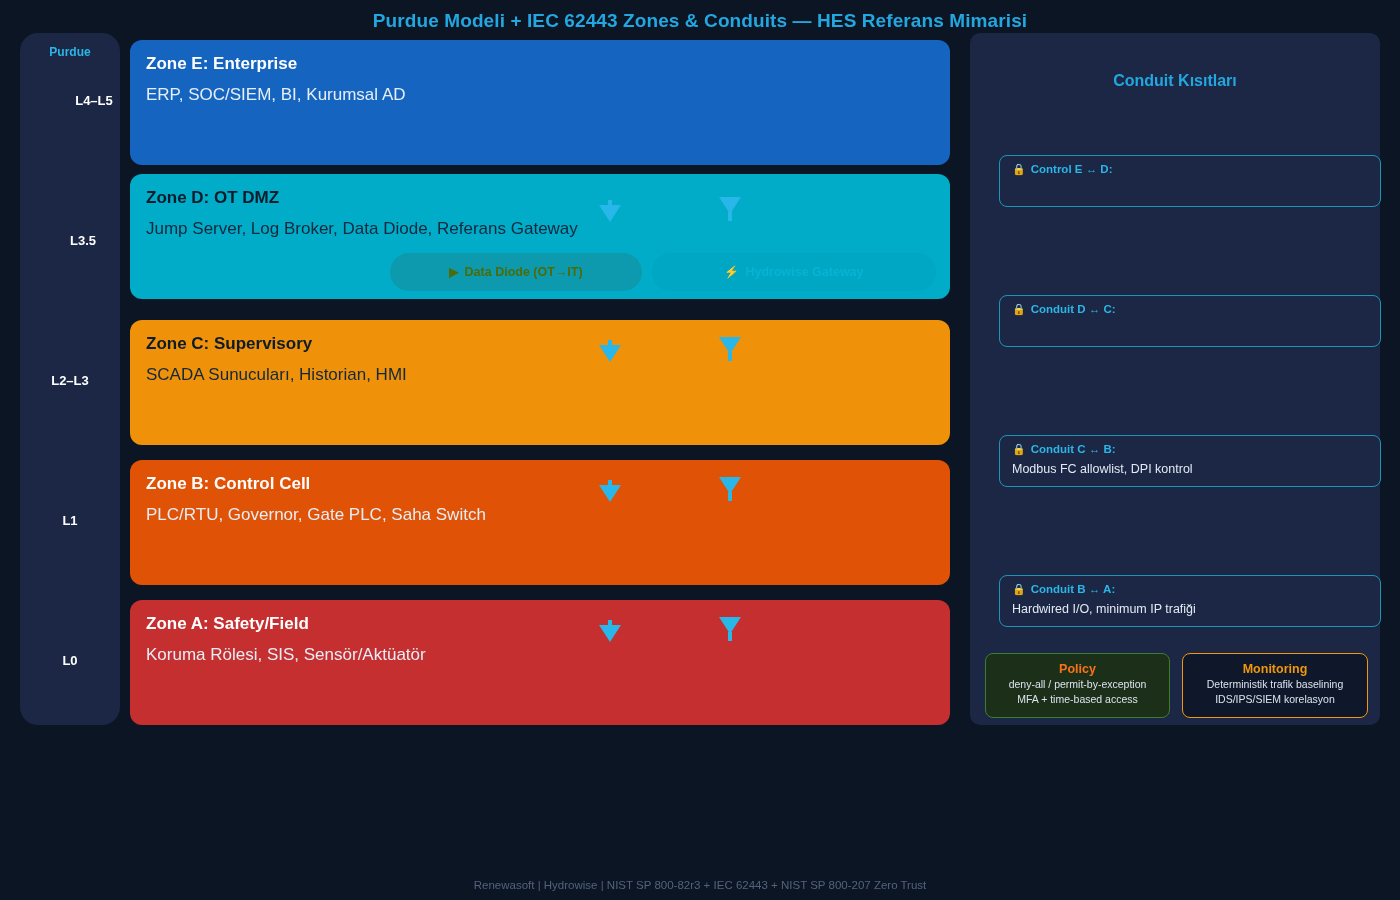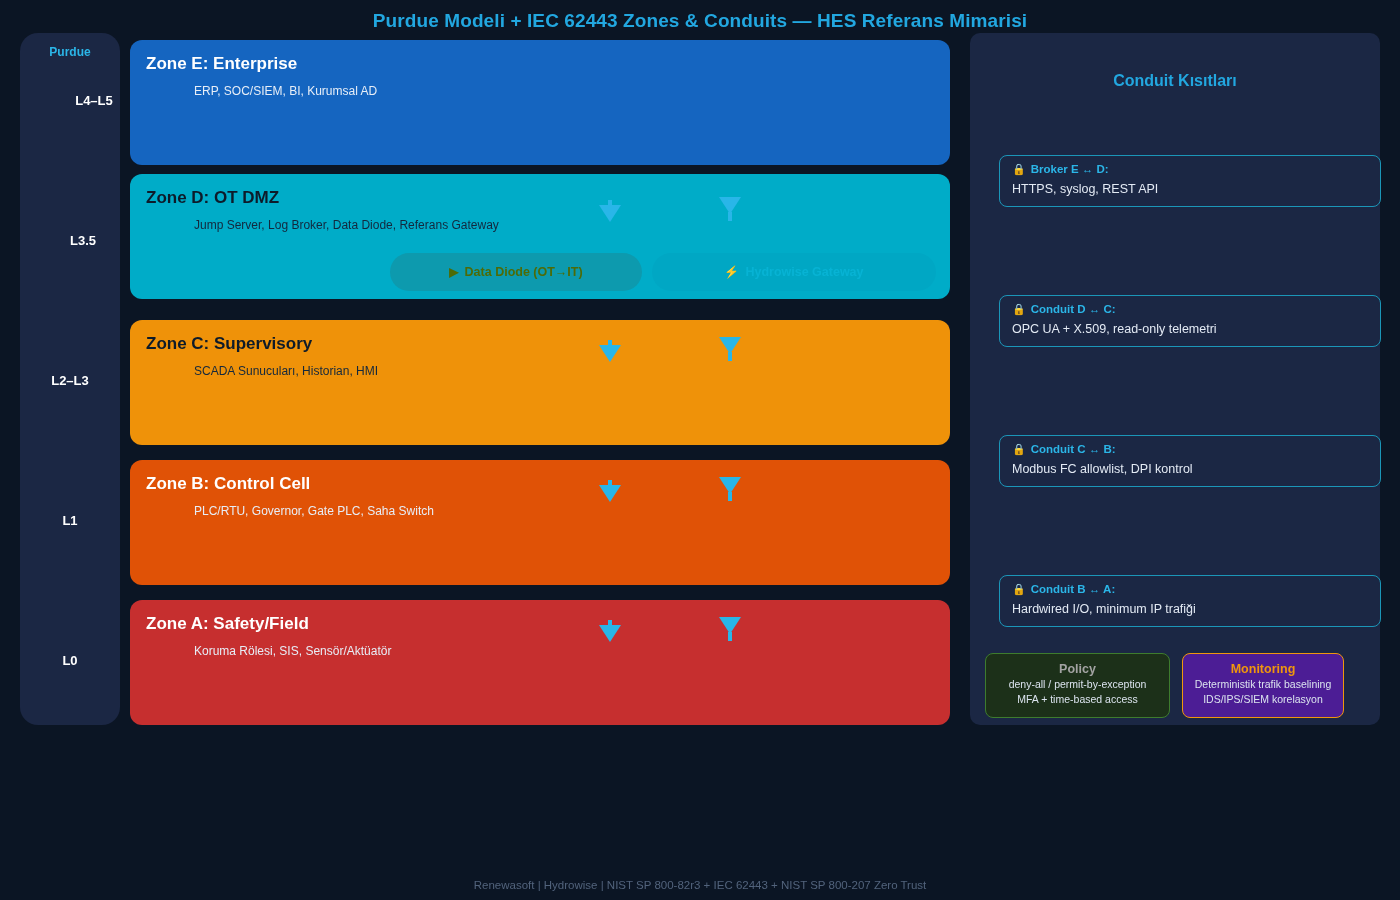--- a/index.html
+++ b/index.html
@@ -84,23 +84,22 @@
     left: 16px;
     top: 14px;
     font-size: 17px;
     font-weight: bold;
     line-height: 1.2;
   }
   .zone-sub {
     position: absolute;
     left: 16px;
     top: 44px;
-    font-size: 12px;
+    font-size: 17px;
     line-height: 1.3;
-    margin-left: 48px;
   }
   .zone.light .zone-title { color: #0d1b2a; }
   .zone.light .zone-sub   { color: #13283d; }
   .zone.dark  .zone-title { color: #ffffff; }
   .zone.dark  .zone-sub   { color: #e7eef7; }
 
   .zone-e { top:   0px; background: #1565c0; }
   .zone-d { top: 134px; background: #00acc8; }
   .zone-c { top: 280px; background: #ef9209; }
   .zone-b { top: 420px; background: #e05206; }
@@ -242,26 +241,26 @@
     padding-top: 7px;
   }
   .mini-policy {
     left: 15px;
     width: 185px;
     background: #1c3019;
     border: 1px solid #3e7c2e;
   }
   .mini-monitor {
     left: 212px;
-    width: 162px;
-    background: #4c1d95;
+    width: 186px;
+    background: #0f172a;
     border: 1px solid #f0970c;
   }
   .mini-title { font-size: 12.5px; font-weight: bold; line-height: 1.3; }
-  .mini-policy .mini-title { color: #a3a3a3; }
+  .mini-policy .mini-title { color: #f97316; }
   .mini-monitor .mini-title { color: #f0970c; }
   .mini-line {
     font-size: 10.5px;
     color: #dbe3ee;
     line-height: 1.45;
   }
 
   
   .footer {
     position: absolute;
@@ -349,31 +348,29 @@
     <div class="arrow-stem right"></div>
   </div>
 </div>
 
 <div class="conduit-panel">
   <div class="conduit-panel-title">Conduit Kısıtları</div>
 
   <div class="conduit-card c1">
     <div class="conduit-head">
       <span class="lock-icon">🔒</span>
-      <span>Broker E ↔ D:</span>
+      <span>Control E ↔ D:</span>
     </div>
-    <div class="conduit-body">HTTPS, syslog, REST API</div>
   </div>
 
   <div class="conduit-card c2">
     <div class="conduit-head">
       <span class="lock-icon">🔒</span>
       <span>Conduit D ↔ C:</span>
     </div>
-    <div class="conduit-body">OPC UA + X.509, read-only telemetri</div>
   </div>
 
   <div class="conduit-card c3">
     <div class="conduit-head">
       <span class="lock-icon">🔒</span>
       <span>Conduit C ↔ B:</span>
     </div>
     <div class="conduit-body">Modbus FC allowlist, DPI kontrol</div>
   </div>
 

